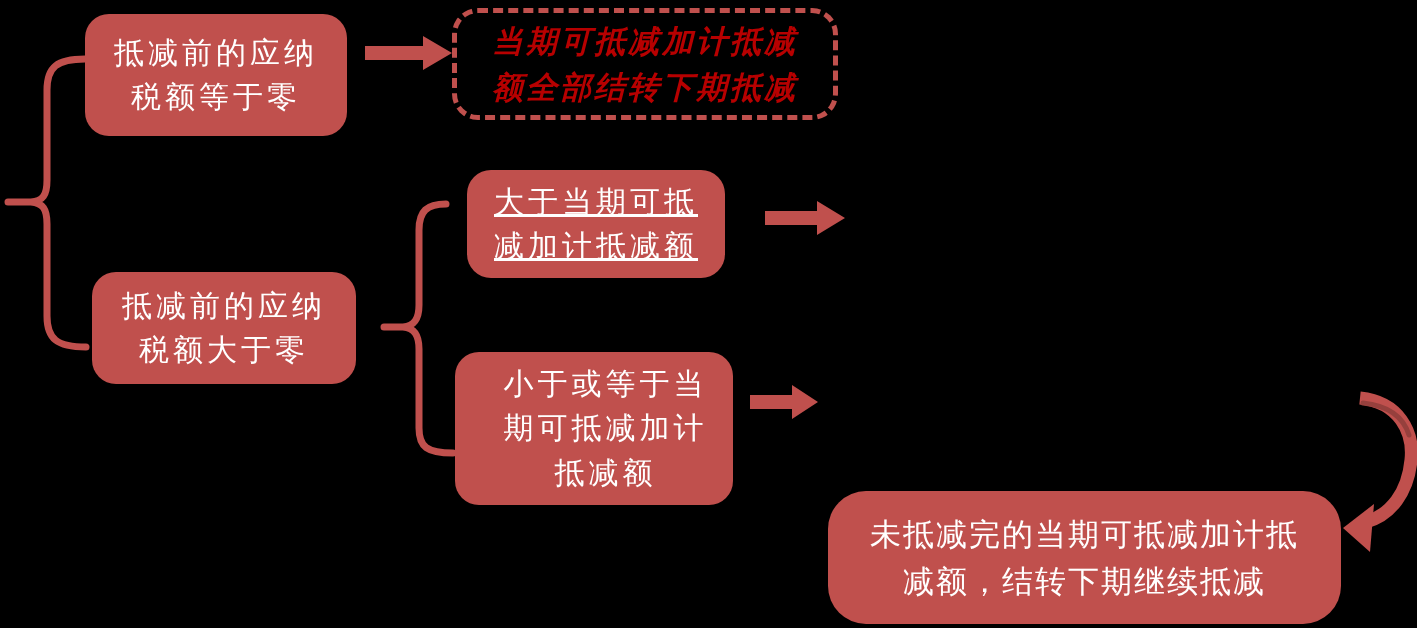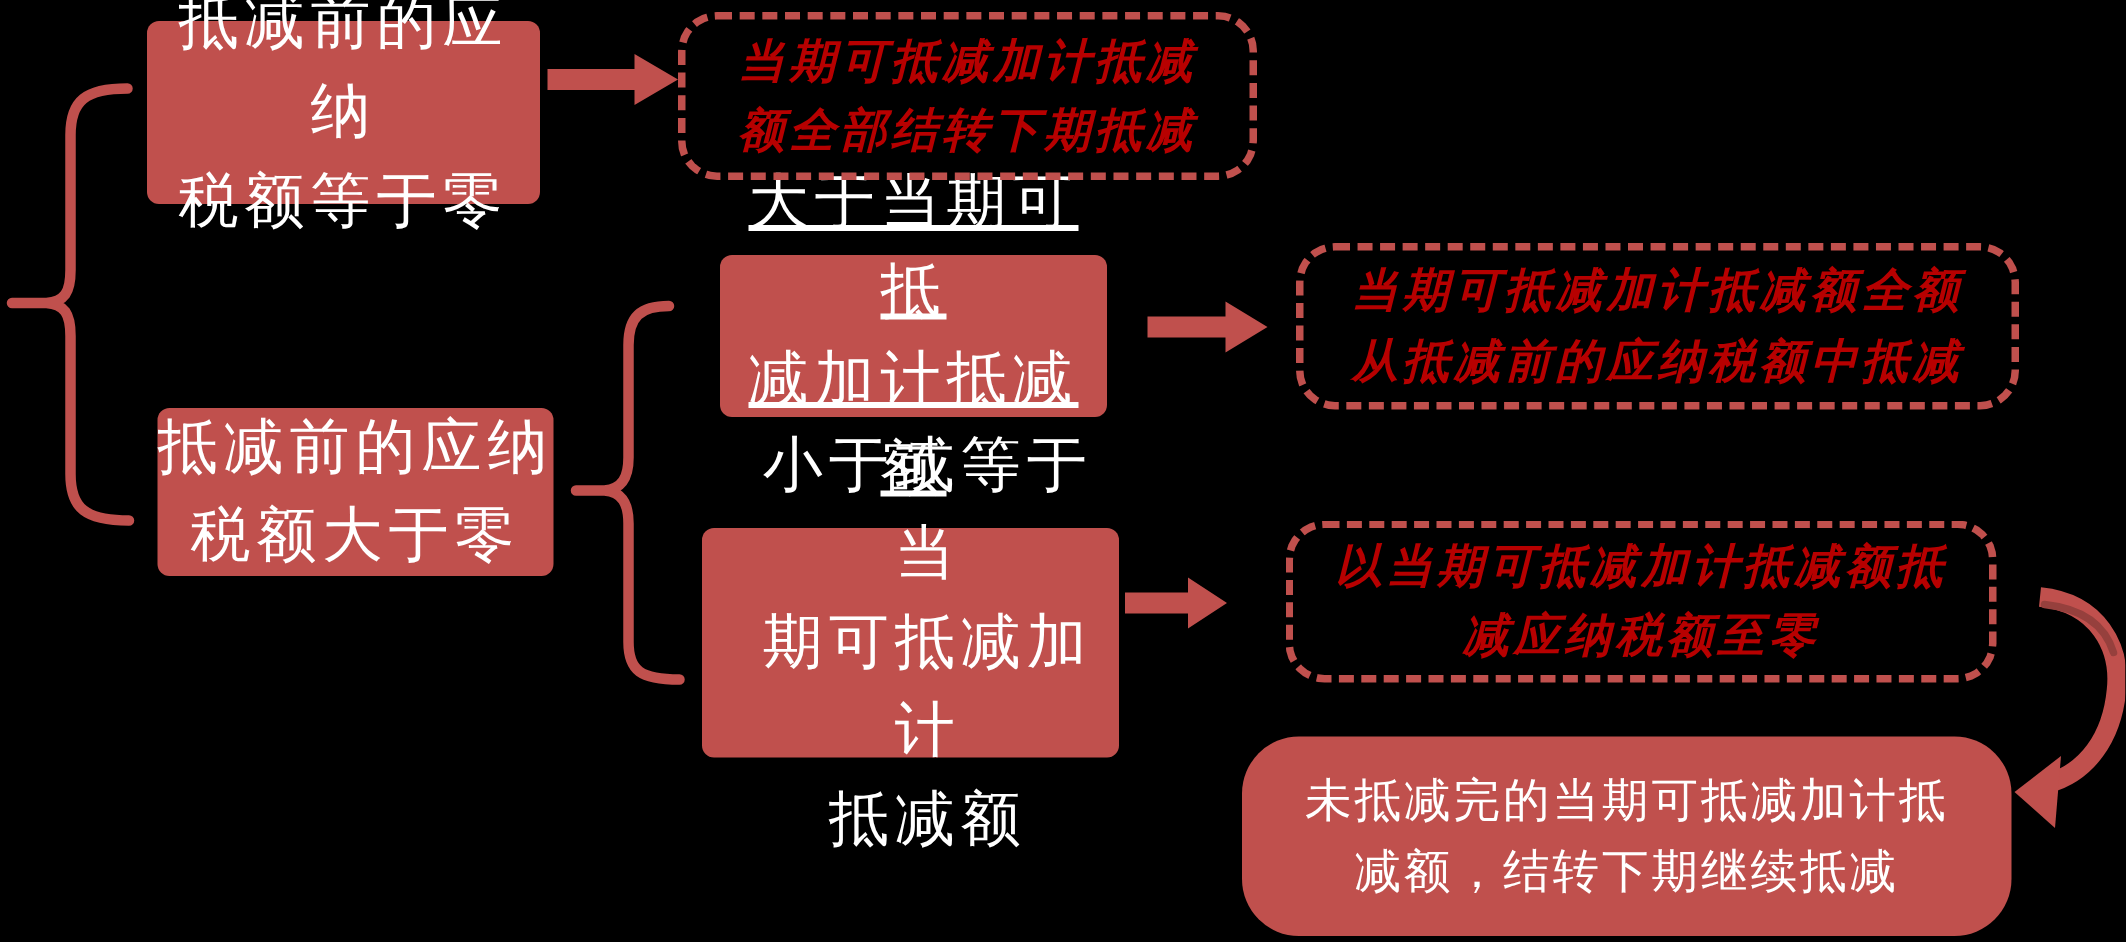--- a/index.html
+++ b/index.html
@@ -27,26 +27,25 @@
     display: flex;
     align-items: center;
     justify-content: center;
     text-align: center;
     white-space: pre-line;
     box-sizing: border-box;
   }
   .cond {
     background: #C0504D;
     color: #FFFFFF;
-    border-radius: 8px;
-    font-size: 40px;
+    border-radius: 24px;
+    font-size: 30px;
     line-height: 1.48;
     letter-spacing: 4px;
     font-weight: 500;
-    margin-left: 13px;
   }
   .outcome {
     background: transparent;
     border: 5px dashed #C0504D;
     border-radius: 26px;
     color: #B70000;
     font-size: 31px;
     line-height: 1.5;
     letter-spacing: 3px;
     font-weight: bold;
@@ -109,22 +108,18 @@
   <div class="node cond b3">大于当期可抵
 减加计抵减额</div>
 
   <div class="node cond b4">小于或等于当
 期可抵减加计
 抵减额</div>
 
   <div class="node outcome d1">当期可抵减加计抵减
 额全部结转下期抵减</div>
 
-  <div class="node outcome d2">当期可抵减加计抵减额全额
-从抵减前的应纳税额中抵减</div>
 
-  <div class="node outcome d3">以当期可抵减加计抵减额抵
-减应纳税额至零</div>
 
   <div class="node result b5">未抵减完的当期可抵减加计抵
 减额，结转下期继续抵减</div>
 
 </div>
 
 </body></html>

